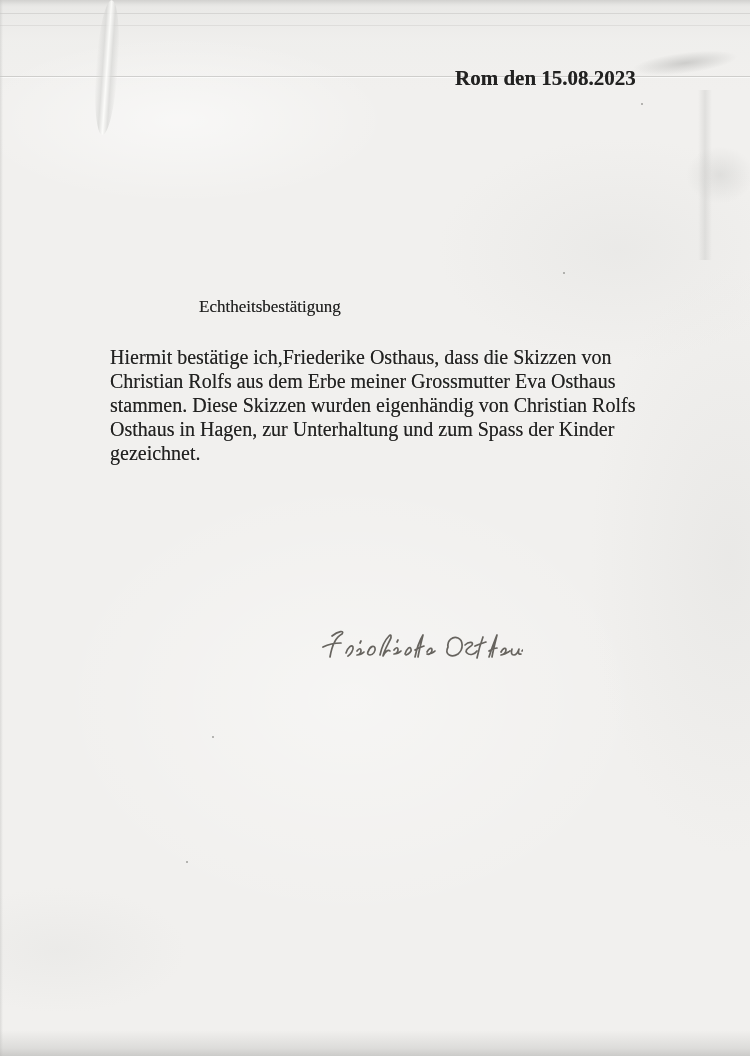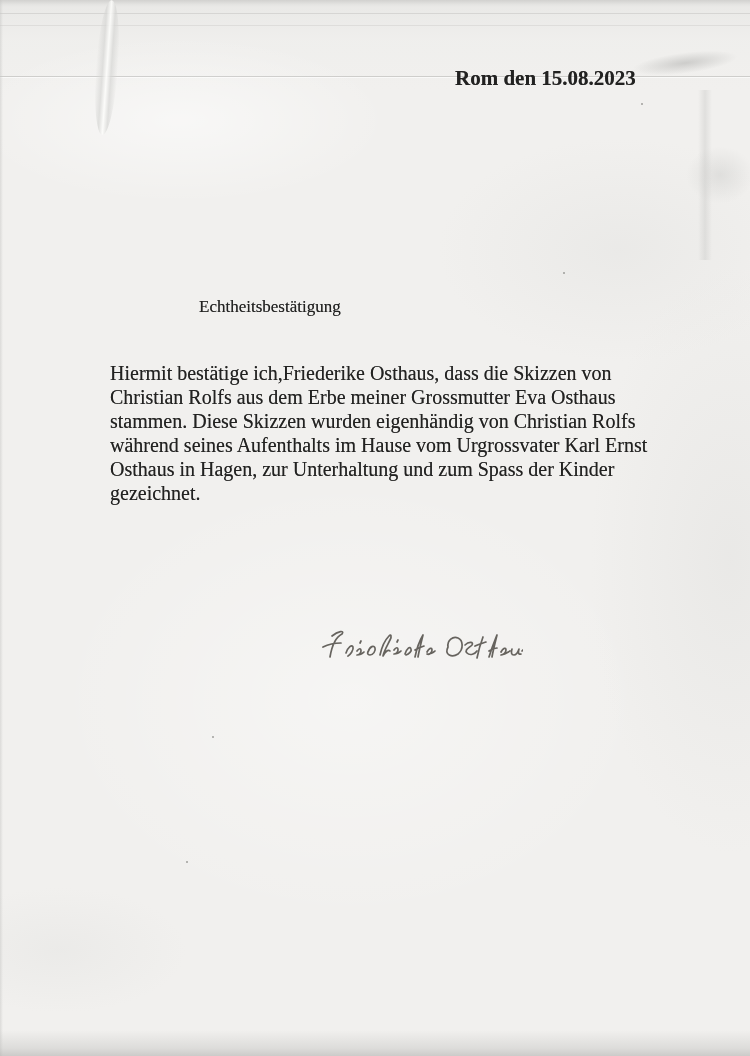--- a/index.html
+++ b/index.html
@@ -86,21 +86,21 @@
 
   
   .txt {
     position: absolute;
     color: #222221;
     text-shadow: 0 0 0.6px rgba(30,30,30,0.55);
     white-space: nowrap;
   }
   .date-line   { left: 455px; top: 66px;  font-size: 21px; font-weight: bold; }
   .heading     { left: 199px; top: 253px; font-size: 17px; margin-top: 44px; }
-  .body-block  { left: 110px; top: 345px; font-size: 20px; line-height: 24px; margin-top: 16px; }
+  .body-block  { left: 110px; top: 345px; font-size: 20px; line-height: 24px; }
   .body-block .body-line { white-space: nowrap; }
   .typed-name  { left: 310px; top: 602px; font-size: 20px; }
 
   .signature-wrap { position: absolute; left: 318px; top: 624px; width: 205px; height: 50px; }
   .signature-wrap svg { display: block; }
   .sig-stroke {
     fill: none;
     stroke: #57534e;
     stroke-width: 1.7;
     stroke-linecap: round;
@@ -137,21 +137,20 @@
   <div class="speck speck-4"></div>
 
   <div class="txt date-line">Rom den 15.08.2023</div>
 
   <div class="txt heading">Echtheitsbestätigung</div>
 
   <div class="txt body-block">
     <div class="body-line">Hiermit bestätige ich,Friederike Osthaus, dass die Skizzen von</div>
     <div class="body-line">Christian Rolfs aus dem Erbe meiner Grossmutter Eva Osthaus</div>
     <div class="body-line">stammen. Diese Skizzen wurden eigenhändig von Christian Rolfs</div>
-    <div class="body-line">während seines Aufenthalts im Hause vom Urgrossvater Karl Ernst</div>
     <div class="body-line">Osthaus in Hagen, zur Unterhaltung und zum Spass der Kinder</div>
     <div class="body-line">gezeichnet.</div>
   </div>
 
 
   <div class="signature-wrap">
     <span class="sr-only">Friederike Osthaus</span>
     <svg width="205" height="50" viewBox="0 0 205 50">
 
       <path class="sig-stroke" d="M14,12 C20,7 27,6 24,10 C18,13 14,21 12,33 M5,23 C11,20 18,19 23,19"></path>

